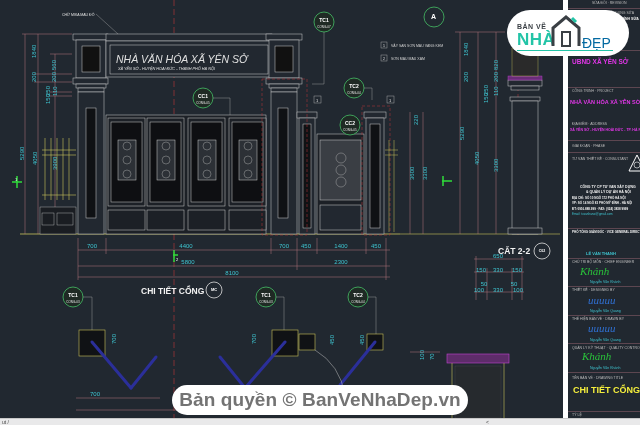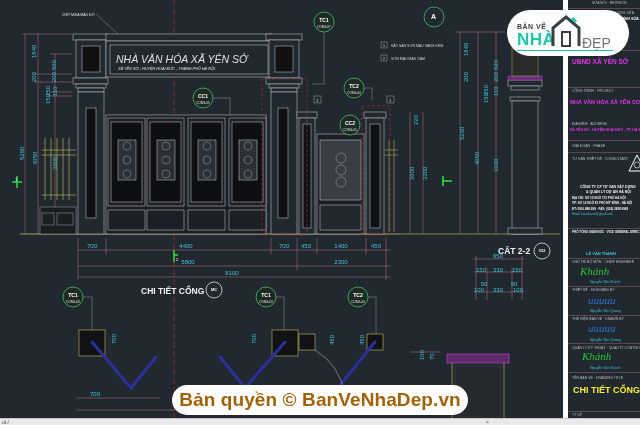--- a/index.html
+++ b/index.html
@@ -4,25 +4,25 @@
 <style>
   html,body{margin:0;padding:0;}
   body{width:640px;height:425px;overflow:hidden;background:#212830;font-family:"Liberation Sans",sans-serif;position:relative;}
   #canvas{position:absolute;left:0;top:0;width:640px;height:418px;background:#212830;overflow:hidden;}
   svg{position:absolute;left:0;top:0;}
   .dim{font-family:"Liberation Sans",sans-serif;font-size:6px;fill:#3ec3cf;}
   .lbl{font-family:"Liberation Sans",sans-serif;fill:#e0e0e0;}
   #statusbar{position:absolute;left:0;top:418px;width:640px;height:7px;background:#e9e9ea;border-top:1px solid #c8c8c8;font-size:5px;color:#444;line-height:7px;}
   #statusbar .tab{position:absolute;left:2px;top:0;}
   #statusbar .scroll-arrow{position:absolute;left:486px;top:0;}
-  #watermark{position:absolute;left:172px;top:385px;width:296px;height:30px;border-radius:15px;background:#ffffff;display:flex;align-items:center;justify-content:center;font-size:19px;font-weight:bold;color:#a16207;letter-spacing:0.1px;}
+  #watermark{position:absolute;left:172px;top:385px;width:296px;height:30px;border-radius:15px;background:#ffffff;display:flex;align-items:center;justify-content:center;font-size:19px;font-weight:bold;color:#737373;letter-spacing:0.1px;}
   #logo{position:absolute;left:507px;top:10px;width:122px;height:46px;border-radius:23px;background:#ffffff;}
   #logo .small{position:absolute;left:10px;top:13px;font-size:7px;font-weight:bold;color:#3a3f44;letter-spacing:0.5px;}
   #logo .big{position:absolute;left:10px;top:20px;font-size:17px;font-weight:bold;color:#23c4a7;letter-spacing:0.5px;}
-  #logo .dep{position:absolute;left:75px;top:25px;font-size:14px;color:#737373;}
+  #logo .dep{position:absolute;left:75px;top:25px;font-size:14px;color:#0369a1;}
   #titleblock{position:absolute;left:563px;top:0;width:77px;height:418px;border-left:5px solid #ffffff;}
   .tb-row{position:absolute;left:0;width:77px;border-top:1px solid #5c4650;}
   .tb-cap{position:absolute;left:4px;font-size:3.5px;color:#bbbbbb;white-space:nowrap;}
   .tb-magenta{position:absolute;left:4px;font-size:6.5px;font-weight:bold;color:#e036e6;white-space:nowrap;}
   .tb-magenta-sm{position:absolute;left:4px;font-size:3.5px;font-weight:bold;color:#e036e6;white-space:nowrap;}
   .tb-white{position:absolute;left:4px;font-size:3.5px;font-weight:bold;color:#f0f0f0;white-space:nowrap;}
   .tb-cyan{position:absolute;font-size:4px;font-weight:bold;color:#3ec3cf;white-space:nowrap;}
   .tb-yellow{position:absolute;left:5px;font-size:9px;font-weight:bold;color:#f4ee3c;white-space:nowrap;}
   .sig{position:absolute;font-family:"Liberation Serif",serif;font-style:italic;font-size:11px;white-space:nowrap;}
 </style>

